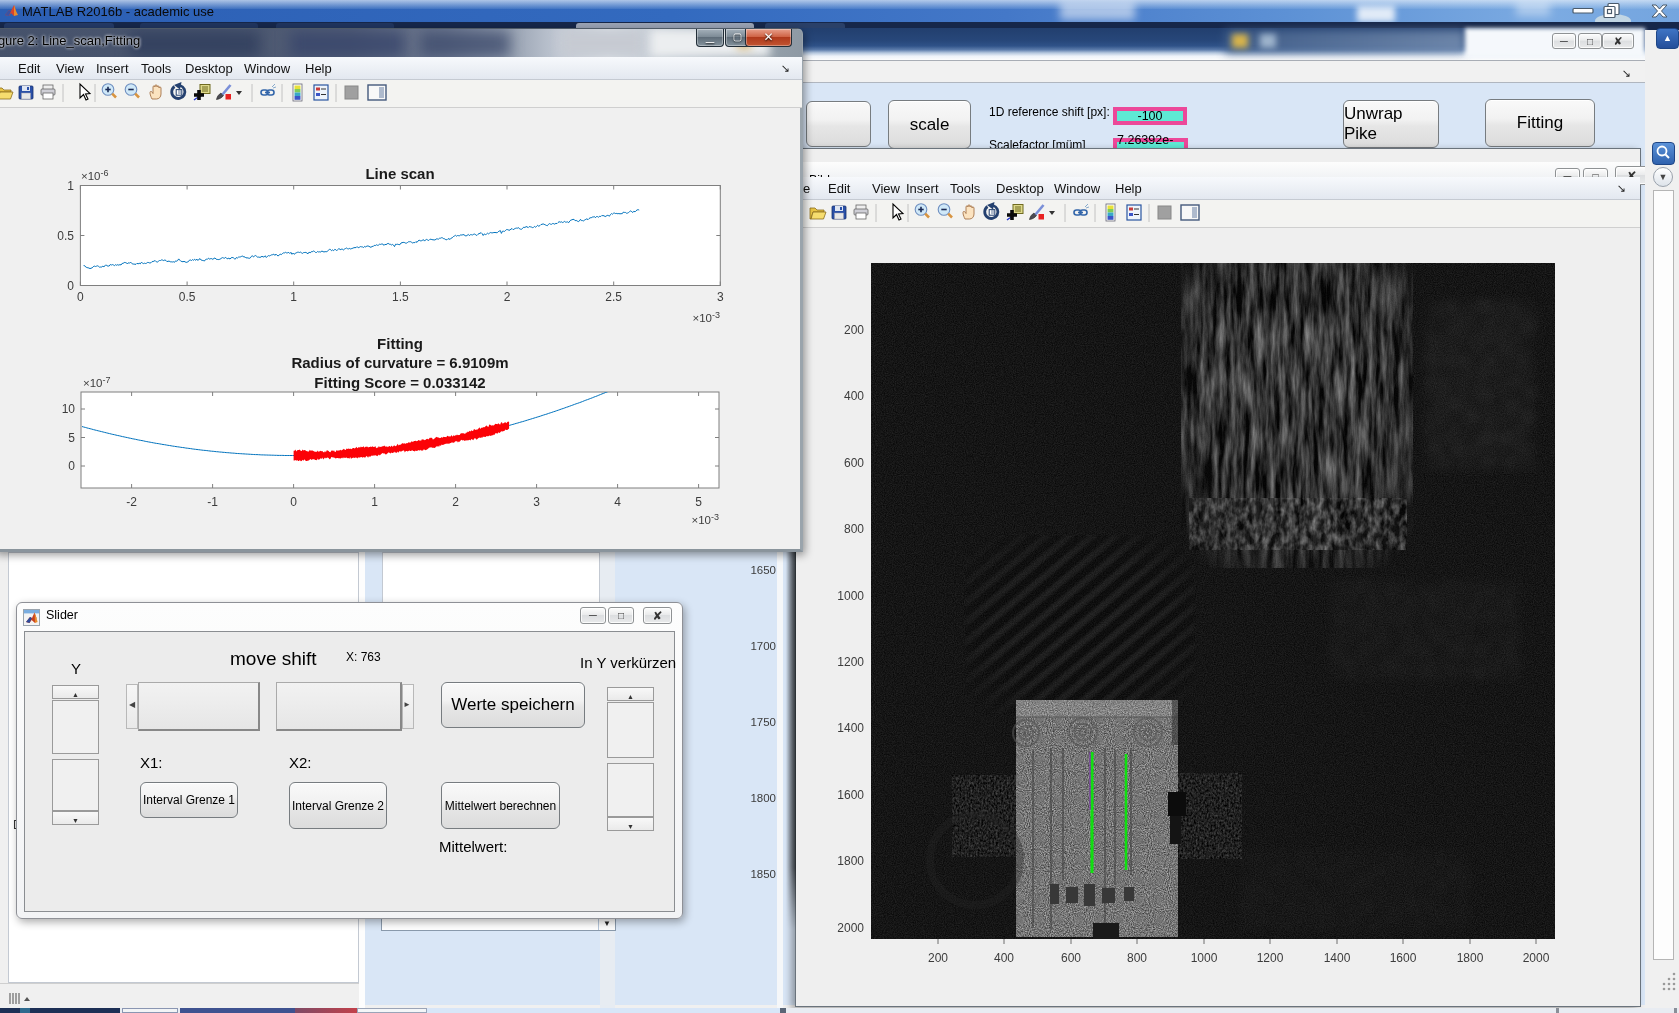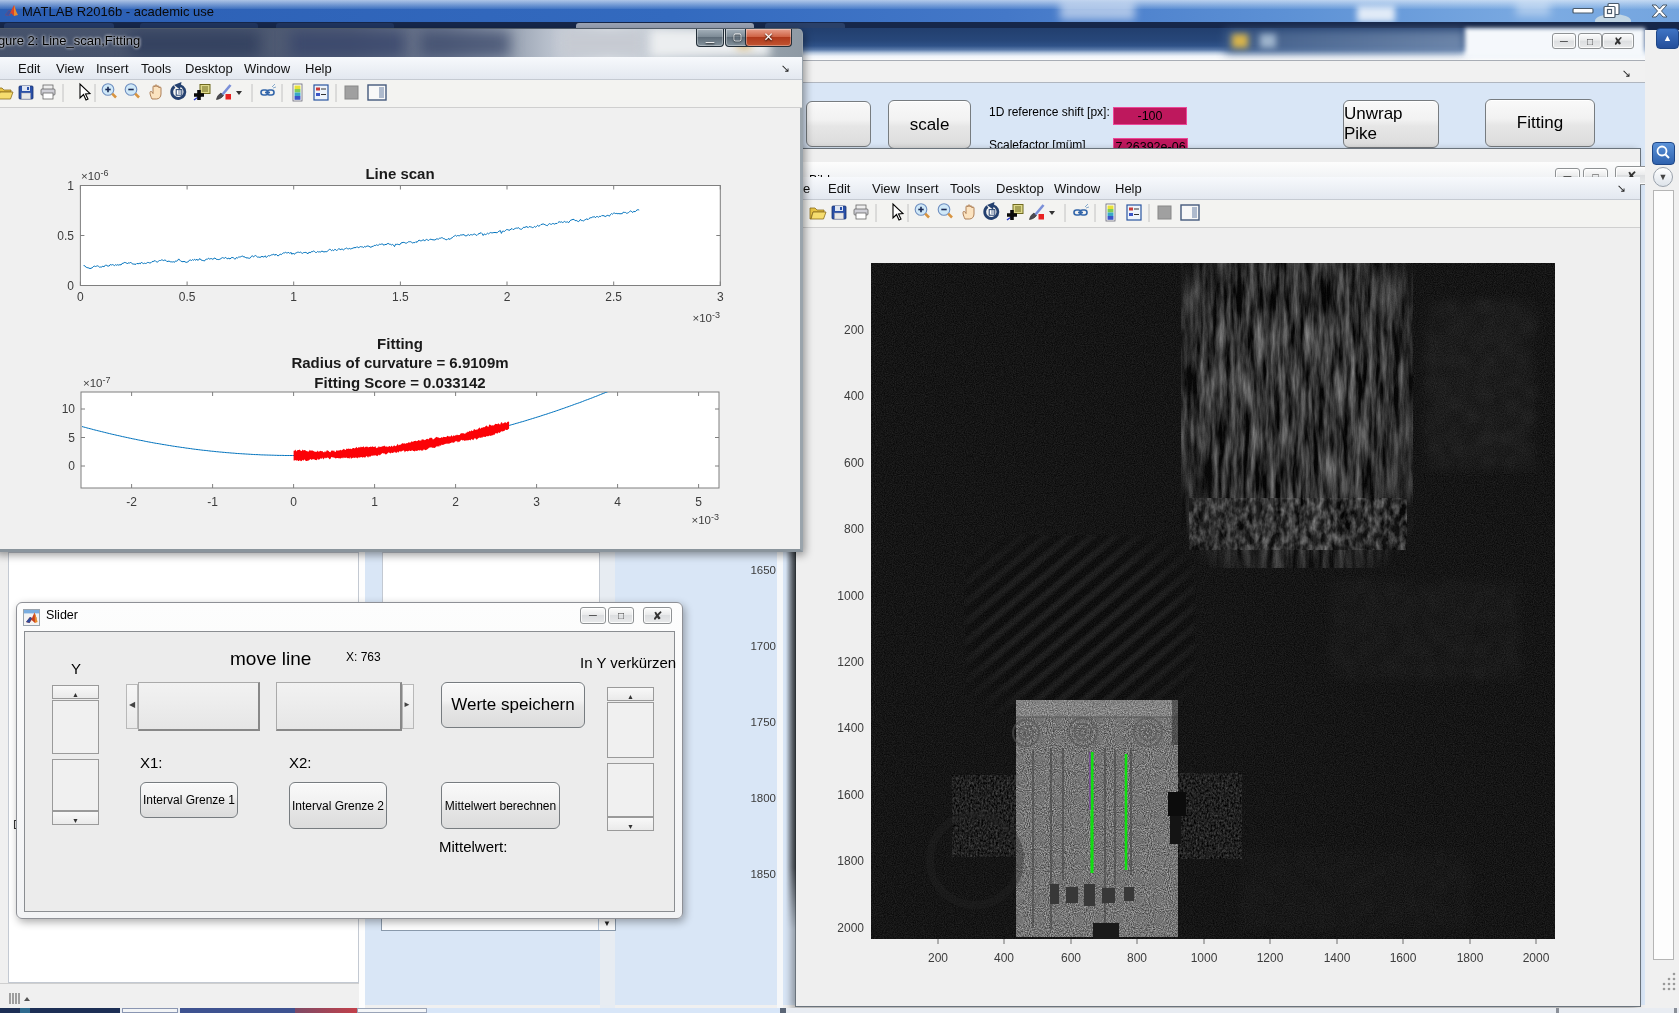--- a/index.html
+++ b/index.html
@@ -11,21 +11,21 @@
 #maintitle{left:22px;top:4px;font-size:13px;color:#0a0a0a}
 #navy{left:0;top:22px;width:1679px;height:9px;background:#16274a}
 .capbox{position:absolute;border:1px solid #8f9294;border-radius:3px;background:linear-gradient(#fdfdfd,#eaebec 45%,#dcdee0 50%,#e9eaeb);box-shadow:inset 0 0 0 1px #ffffffcc;color:#333;text-align:center}
 
 #scalewin{left:170px;top:28px;width:1475px;height:977px;background:#d9e6f6}
 #scalewin .tbar{left:0;top:0;width:100%;height:32px;background:linear-gradient(#223f6e 0%,#27477a 40%,#2f5288 56%,#5c7cab 68%,#b6c8de 78%,#eef3f9 88%,#fdfdfd 100%)}
 #scalewin .mbar{left:0;top:32px;width:100%;height:23px;background:#f1f1f1;border-top:1px solid #a8adb5;border-bottom:1px solid #b0b6bf}
 
 .whitepanel{background:#ffffff;border:1px solid #c3c9d2}
 .wbtn{border:1px solid #777c80;border-radius:6px;background:linear-gradient(#f9f9f9 0%,#f2f2f2 40%,#e6e6e6 55%,#dcdcdc 100%);display:flex;align-items:center;justify-content:center;color:#000;box-shadow:inset 0 1px 0 #fff}
-.efield{background:#be185d;border:1px solid #ec4899;display:flex;align-items:center;justify-content:center;font-size:12.5px;color:#000}
+.efield{background:#5eead4;border:4px solid #ec4899;display:flex;align-items:center;justify-content:center;font-size:12.5px;color:#000}
 
 #fig2{left:-6px;top:28px;width:809px;height:524px;}
 #fig2 .frame{left:0;top:0;width:100%;height:100%;border:1px solid #4e5a66;border-bottom:3px solid #8a949c;border-right:3px solid #9aa4ac;border-radius:0 6px 0 0;background:#f0f0f0;box-shadow:2px 3px 8px #00000066}
 #fig2 .tbar{left:1px;top:1px;width:807px;height:28px;border-radius:0 5px 0 0;background:linear-gradient(to right,#46526b 0%,#4a566f 28%,#545f77 44%,#707b92 56%,#98a2b2 64%,#c2c9d4 70%,#dbe0e7 76%,#b4bec8 86%,#97a2ac 94%,#8e99a4 100%);overflow:hidden}
 #fig2 .mbar{left:1px;top:29px;width:807px;height:23px;background:linear-gradient(#f7f9fc,#e3e8f0);border-bottom:1px solid #c5cad2}
 #fig2 .tools{left:1px;top:52px;width:807px;height:28px;background:#f3f3f1;border-bottom:1px solid #cfcfcf}
 .menutxt{position:absolute;top:4px;font-size:13px;color:#111}
 .aerobtn{top:0;height:18px;border:1px solid #222e38;border-top:none;border-radius:0 0 4px 4px;background:linear-gradient(#a5b1bb 0%,#7e8c97 45%,#5f6d79 50%,#85939d 100%);box-shadow:inset 0 0 0 1px #ffffff55}
 .aerobtn span{position:absolute;width:100%;text-align:center;color:#fff;font-size:12px;text-shadow:0 1px 2px #000}
 .aeroclose{background:linear-gradient(#e8a08c 0%,#cf6446 45%,#b03a1c 50%,#c25532 100%)}
@@ -580,21 +580,21 @@
   <div class="abs client">
 
     <div class="lbl" style="left:46px;top:28px;font-size:15px">Y</div>
 
     <div class="abs sb" style="left:27px;top:53px;width:49px;height:142px">
       <div class="abs sbbtn" style="left:0;top:0;width:47px;height:14px"><span>▲</span></div>
       <div class="abs sbseg" style="left:0;top:15px;width:47px;height:54px"></div>
       <div class="abs sbseg" style="left:0;top:74px;width:47px;height:52px"></div>
       <div class="abs sbbtn" style="left:0;top:126px;width:47px;height:14px"><span>▼</span></div>
     </div>
-    <div class="lbl" style="left:205px;top:16px;font-size:19px">move line</div>
+    <div class="lbl" style="left:205px;top:16px;font-size:19px">move shift</div>
     <div class="lbl" style="left:321px;top:18px;font-size:12px">X: 763</div>
     <div class="lbl" style="left:555px;top:22px;font-size:15px">In Y verkürzen</div>
 
     <div class="abs" style="left:101px;top:50px;width:287px;height:49px">
       <div class="abs" style="left:0;top:2px;width:12px;height:45px;background:linear-gradient(#f6f6f6,#e9e9e9);border:1px solid #b8b8b8">
             <span style="position:absolute;top:15px;left:2px;font-size:8px;color:#444">◀</span>
           </div>
       <div class="abs sldseg" style="left:12px;top:0;width:122px;height:49px"></div>
       <div class="abs sldseg" style="left:150px;top:0;width:126px;height:49px"></div>
       <div class="abs" style="left:276px;top:2px;width:12px;height:45px;background:linear-gradient(#f6f6f6,#e9e9e9);border:1px solid #b8b8b8">

